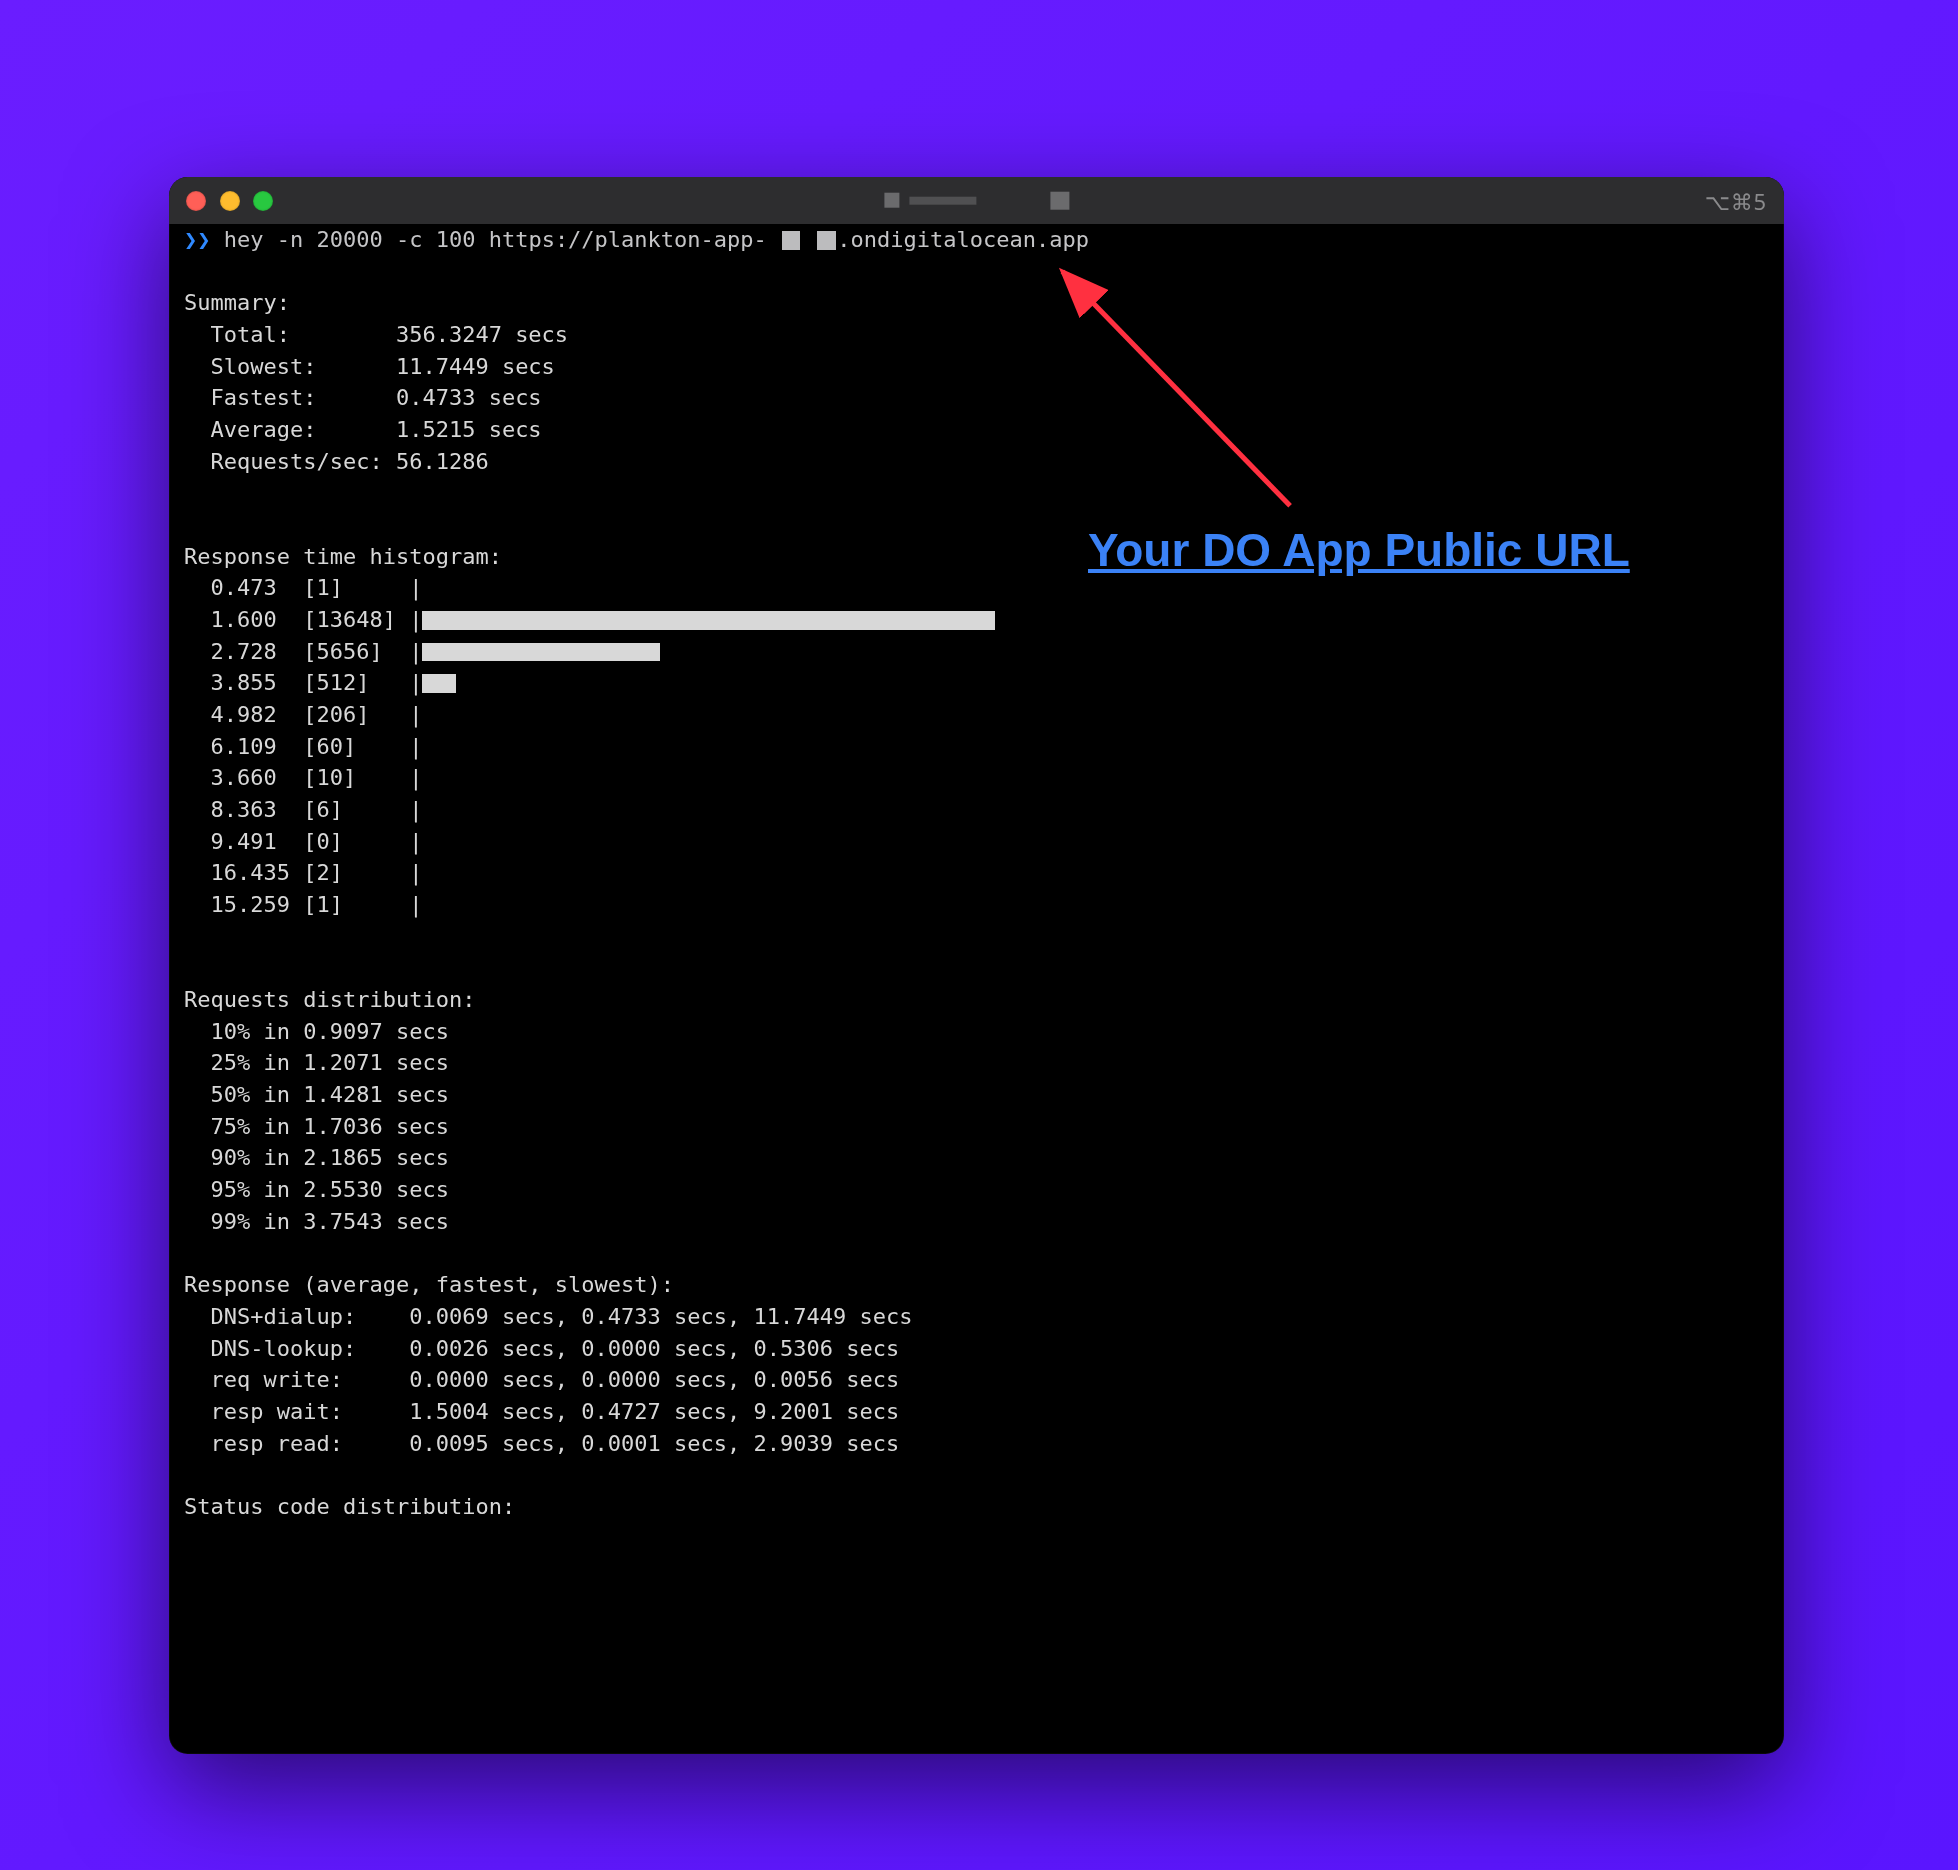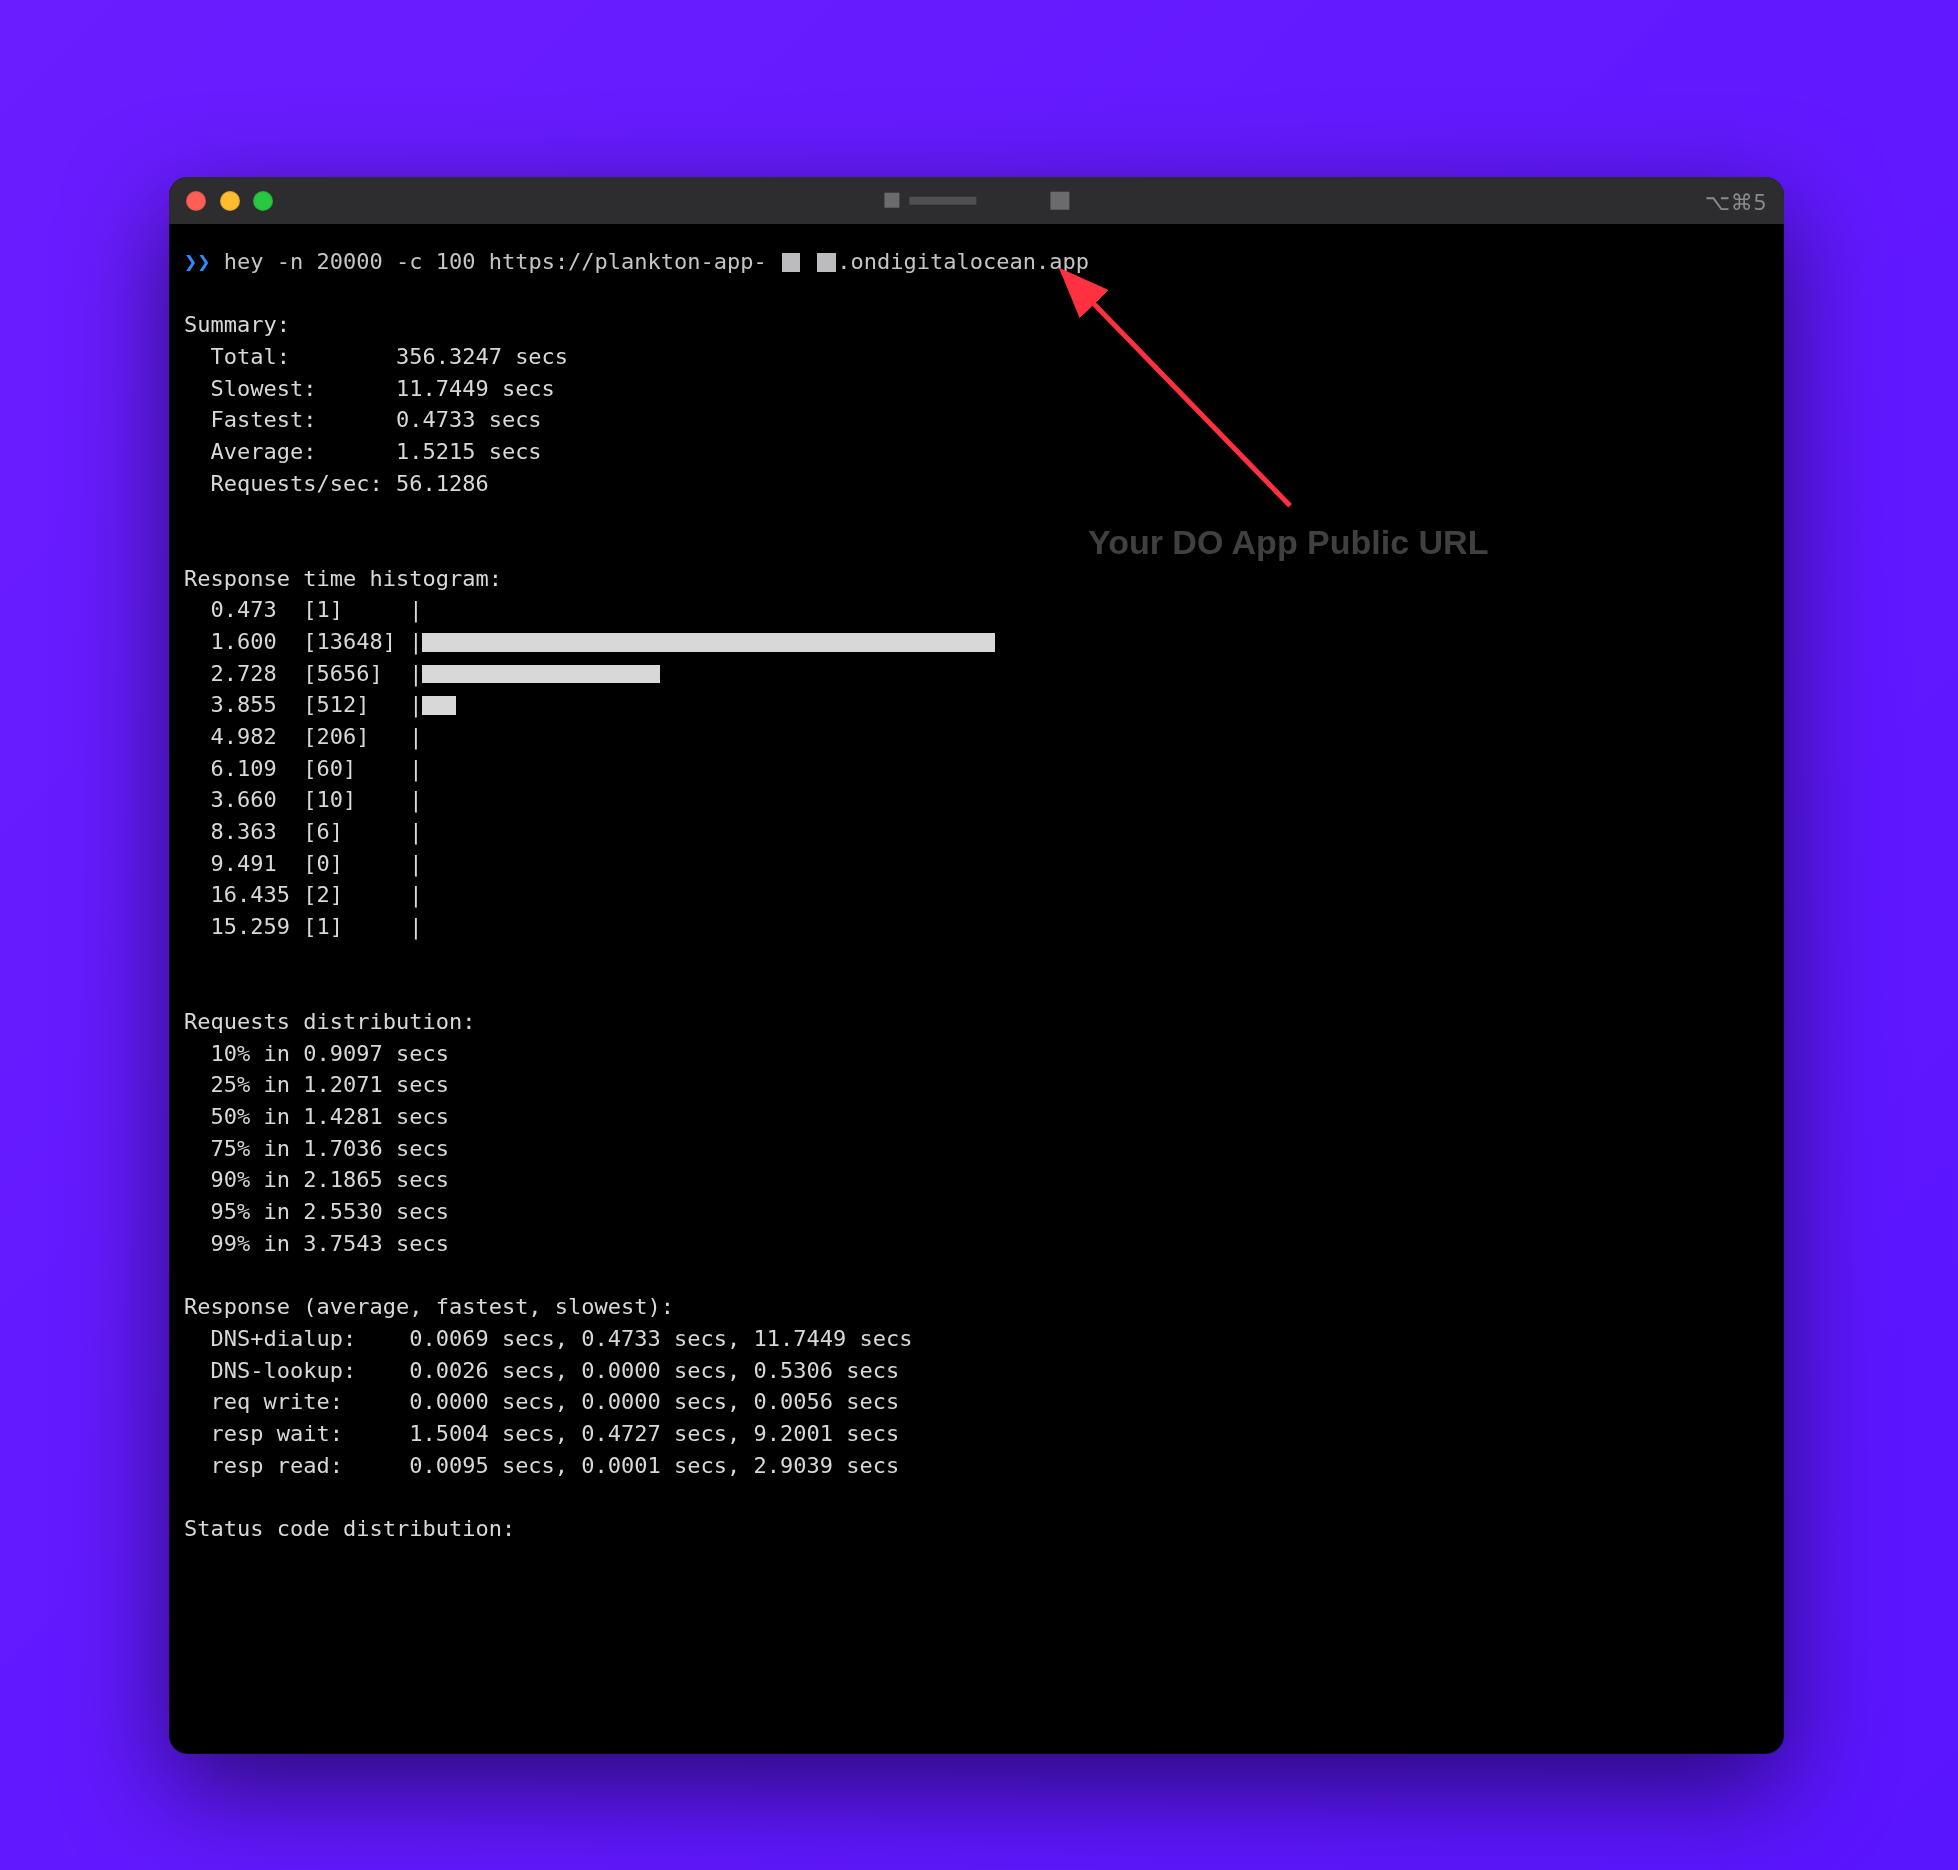--- a/index.html
+++ b/index.html
@@ -75,21 +75,21 @@
     margin-left: 51px;
   }
   .titlebar-right {
     margin-left: auto;
     color: #8a8a8c;
     font-size: 22px;
     font-family: system-ui, -apple-system, sans-serif;
     letter-spacing: 0.8px;
   }
   .term-body {
-    padding: 22px 15px 0 15px;
+    padding: 0 15px 0 15px;
     color: #d8d8d8;
     font-size: 22px;
     line-height: 1.44;
     white-space: pre;
     overflow: hidden;
   }
   .prompt-arrows { color: #2f89ff; }
   .cmd-line { color: #c5c5c7; }
   .redacted {
     display: inline-block;
@@ -104,25 +104,26 @@
     height: 18.6px;
     background: #d8d8d8;
     vertical-align: -2.5px;
   }
   .annotation {
     position: absolute;
     pointer-events: none;
   }
   .annotation-text {
     position: absolute;
-    color: #404040;
+    color: #3b82f6;
     font-family: -apple-system, BlinkMacSystemFont, "Segoe UI", sans-serif;
     font-weight: 700;
-    font-size: 34px;
+    font-size: 46px;
     white-space: nowrap;
+    text-decoration: underline;
   }
   .arrow-svg {
     position: absolute;
     overflow: visible;
   }
 </style>
 </head>
 <body>
 
 <div class="stage">

